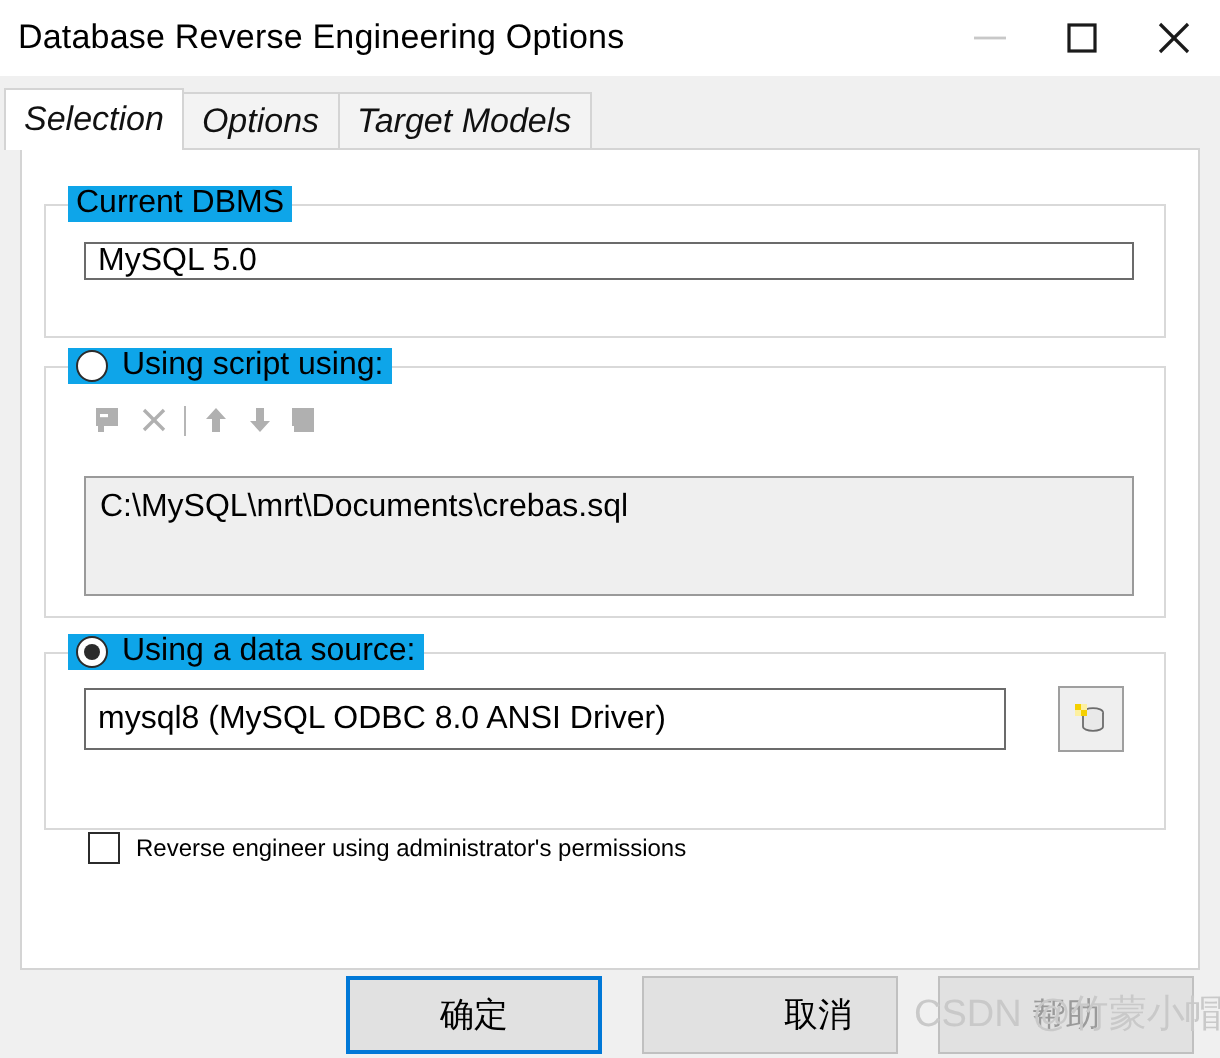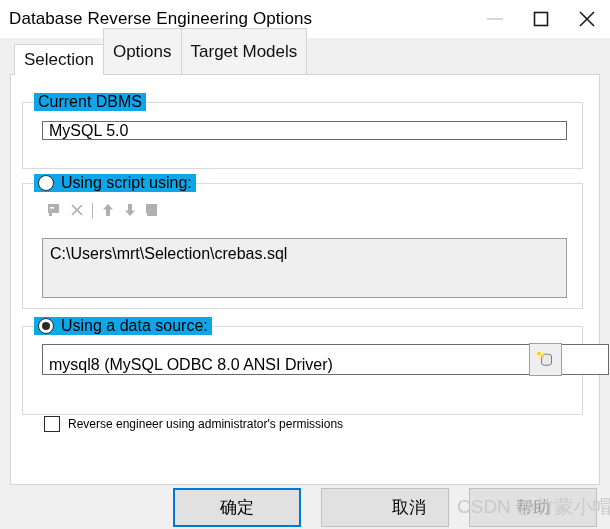--- a/index.html
+++ b/index.html
@@ -38,27 +38,28 @@
     height: 38px;
     display: flex;
     align-items: center;
     justify-content: center;
   }
   .win-btn svg { display: block; }
 
   
   .tabstrip {
     position: absolute;
-    left: 14px; top: 44px;
+    left: 2px; top: 44px;
     width: 590px; height: 31px;
     display: flex;
     align-items: flex-end;
+    font-style: italic;
   }
   .tab {
-    height: 47px;
+    height: 29px;
     box-sizing: border-box;
     padding: 0 9px;
     display: flex;
     align-items: center;
     font-size: 17px;
     border: 1px solid #d4d4d4;
     border-bottom: none;
     background: #f3f3f3;
     color: #111;
     white-space: nowrap;
@@ -143,21 +144,21 @@
     background: #ffffff;
     font-size: 16px;
     color: #000;
     display: flex;
     align-items: center;
     padding-left: 6px;
     white-space: nowrap;
     overflow: hidden;
   }
   #dbms-input   { left: 42px; top: 121px; width: 525px; height: 19px; }
-  #source-input { left: 42px; top: 344px; width: 567px; height: 31px; align-items: flex-end; }
+  #source-input { left: 42px; top: 344px; width: 461px; height: 31px; }
 
   .listbox {
     position: absolute;
     left: 42px; top: 238px;
     width: 525px; height: 60px;
     box-sizing: border-box;
     border: 1px solid #9a9a9a;
     background: #efefef;
     font-size: 16px;
     color: #000;
@@ -322,21 +323,21 @@
   </div>
   <div class="tool-icon">
     <svg width="15" height="14" viewBox="0 0 15 14">
       <rect x="1" y="1" width="11" height="9" fill="#b0b0b0"></rect>
       <rect x="2" y="10" width="10" height="3" fill="#b0b0b0"></rect>
     </svg>
   </div>
 </div>
 
 <div class="listbox">
-  <div class="listbox-item">C:\Users\mrt\Selection\crebas.sql</div>
+  <div class="listbox-item">C:\MySQL\mrt\Documents\crebas.sql</div>
 </div>
 
 <div class="group" id="group-source">
   <div class="group-legend">
     <span class="radio checked"></span>
     <span>Using a data source:</span>
   </div>
 </div>
 <div class="textbox" id="source-input">
   <span>mysql8 (MySQL ODBC 8.0 ANSI Driver)</span>

